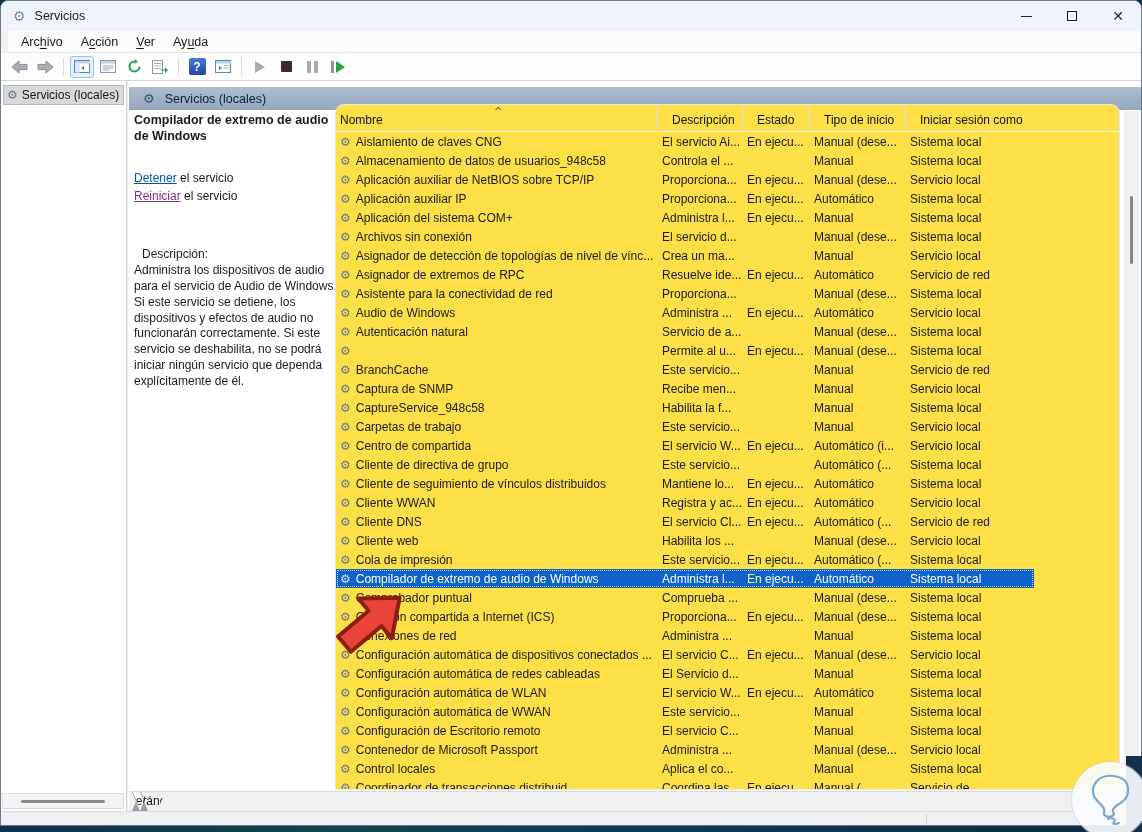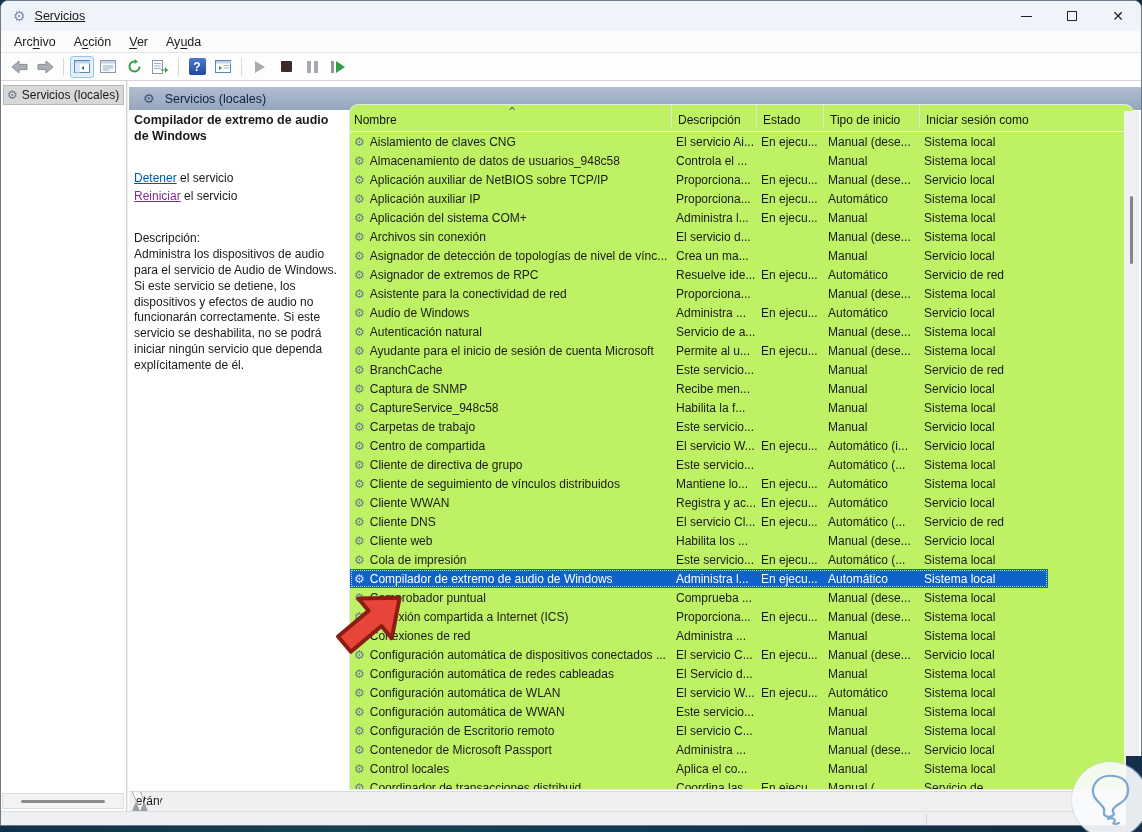--- a/index.html
+++ b/index.html
@@ -13,27 +13,27 @@
   .glyph { font-family:"DejaVu Sans",sans-serif; }
 
   
   .window {
     position:absolute; left:0; top:0; width:1142px; height:826px;
     background:#f0f0f0; border:1px solid #6b7b8d;
     border-radius:8px 8px 0 0; overflow:hidden;
   }
   .titlebar { position:absolute; left:0; top:0; right:0; height:30px; background:#eff4fa; display:flex; align-items:center; }
   .titlebar .appicon { margin-left:12px; font-size:14px; color:#7d8ea6; }
-  .titlebar .title { margin-left:9px; font-size:12.5px; color:#1a1a1a;text-decoration:underline; }
+  .titlebar .title { margin-left:9px; font-size:12.5px; color:#1a1a1a; }
   .wincontrols { position:absolute; right:0; top:0; height:30px; display:flex; }
   .wcbtn { width:46px; height:30px; display:flex; align-items:center; justify-content:center; font-size:14px; color:#222; }
   .wcbtn.max span { display:block; width:10px; height:10px; border:1.2px solid #222; }
   .wcbtn.min span { display:block; width:11px; height:0; border-top:1.2px solid #222; }
 
-  .menubar { position:absolute; left:0; top:30px; right:0; height:22px; background:#fbfbfb; border-bottom:1px solid #e7e7e7; display:flex; align-items:center; padding-left:4px; }
+  .menubar { position:absolute; left:7px; top:30px; right:0; height:22px; background:#fbfbfb; border-bottom:1px solid #e7e7e7; display:flex; align-items:center; padding-left:4px; }
   .menuitem { padding:2px 9px; font-size:12.5px; }
   .menuitem u { text-decoration:underline; text-underline-offset:2px; }
 
   .toolbar { position:absolute; left:0; top:52px; right:0; height:28px; background:#fdfdfd; border-bottom:1px solid #d6d6d6; display:flex; align-items:center; padding-left:6px; gap:2px; }
   .tbtn { width:24px; height:22px; display:flex; align-items:center; justify-content:center; border:1px solid transparent; border-radius:3px; }
   .tbtn.active { border-color:#98c3e8; background:#e4f0fa; }
   .tsep { width:1px; height:18px; background:#d9d9d9; margin:0 4px; }
   .shape-stop { width:11px; height:11px; background:#3c2b2b; border-radius:1px; }
   .shape-play { width:0; height:0; border-left:10px solid #a7abb0; border-top:6px solid transparent; border-bottom:6px solid transparent; }
   .shape-pause { display:flex; gap:3px; }
@@ -51,30 +51,30 @@
   .treeitem .gear { font-size:12px; color:#66788c; }
   .tree-hscroll { position:absolute; left:1px; right:2px; bottom:2px; height:16px; background:#f3f3f3; border:1px solid #dcdcdc; }
   .tree-hscroll .thumb { position:absolute; left:18px; width:84px; top:6px; height:3px; background:#8a8a8a; border-radius:2px; }
 
   .rightpane { position:absolute; left:127px; top:0; right:0; height:730px; background:#fff; }
   .band { position:absolute; left:1px; right:0; top:6px; height:23px; background:linear-gradient(#b0bdcf,#94a6bf); display:flex; align-items:center; color:#10203c; font-size:12.5px; }
   .band .gear { margin-left:14px; margin-right:10px; color:#3d5270; font-size:13px; }
 
   .descpanel { position:absolute; left:6px; top:32px; width:206px; }
   .svc-title { font-weight:bold; font-size:12.5px; line-height:1.25; margin-bottom:26px; }
-  .svc-links { margin-bottom:26px; line-height:1.45; }
+  .svc-links { margin-bottom:42px; line-height:1.45; }
   .svc-links a { text-decoration:underline; }
   .link-stop { color:#0057ae; }
   .link-restart { color:#7d2f8d; }
-  .desc-label { margin-bottom:2px; }
+  .desc-label { margin-bottom:2px;margin-left:8px; }
   .desc-text { line-height:1.32; }
 
-  .listcard { position:absolute; left:222px; top:24px; width:783px; height:684px; background:#bef264; border-radius:8px 8px 0 0; box-shadow:0 0 0 1px #e6e6e6; overflow:hidden; }
+  .listcard { position:absolute; left:208px; top:24px; width:783px; height:684px; background:#fde047; border-radius:8px 8px 0 0; box-shadow:0 0 0 1px #e6e6e6; overflow:hidden; }
   .lheader { position:relative; display:flex; height:27px; align-items:flex-end; padding-bottom:4px; border-bottom:1px solid #f0f0f0; }
-  .hcell { padding-left:6px; white-space:nowrap; overflow:hidden; color:#111; }
+  .hcell { padding-left:14px; white-space:nowrap; overflow:hidden; color:#111; }
   .hcell.c-name { padding-left:4px; }
   .hcell:not(.c-name) { border-left:1px solid #e1e1e1; height:22px; display:flex; align-items:flex-end; }
   .sortcaret { position:absolute; left:158px; top:1px; font-size:10px; color:#555; }
 
   .c-name { width:321px; } .c-desc { width:85px; } .c-est { width:67px; } .c-tipo { width:96px; } .c-ses { width:129px; }
 
   .rows { position:relative; }
   .row { display:flex; height:19px; align-items:center; width:698px; }
   .cell { white-space:nowrap; overflow:hidden; padding-left:5px; }
   .cell.c-name { display:flex; align-items:center; gap:5px; padding-left:4px; }
@@ -366,21 +366,20 @@
               </div>
               <div class="cell c-desc">Servicio de a...</div>
               <div class="cell c-est"></div>
               <div class="cell c-tipo">Manual (dese...</div>
               <div class="cell c-ses">Sistema local</div>
             </div>
 
             <div class="row">
               <div class="cell c-name">
                 <span class="gear glyph">⚙</span>
-                <span>Ayudante para el inicio de sesión de cuenta Microsoft</span>
               </div>
               <div class="cell c-desc">Permite al u...</div>
               <div class="cell c-est">En ejecu...</div>
               <div class="cell c-tipo">Manual (dese...</div>
               <div class="cell c-ses">Sistema local</div>
             </div>
 
             <div class="row">
               <div class="cell c-name">
                 <span class="gear glyph">⚙</span>

